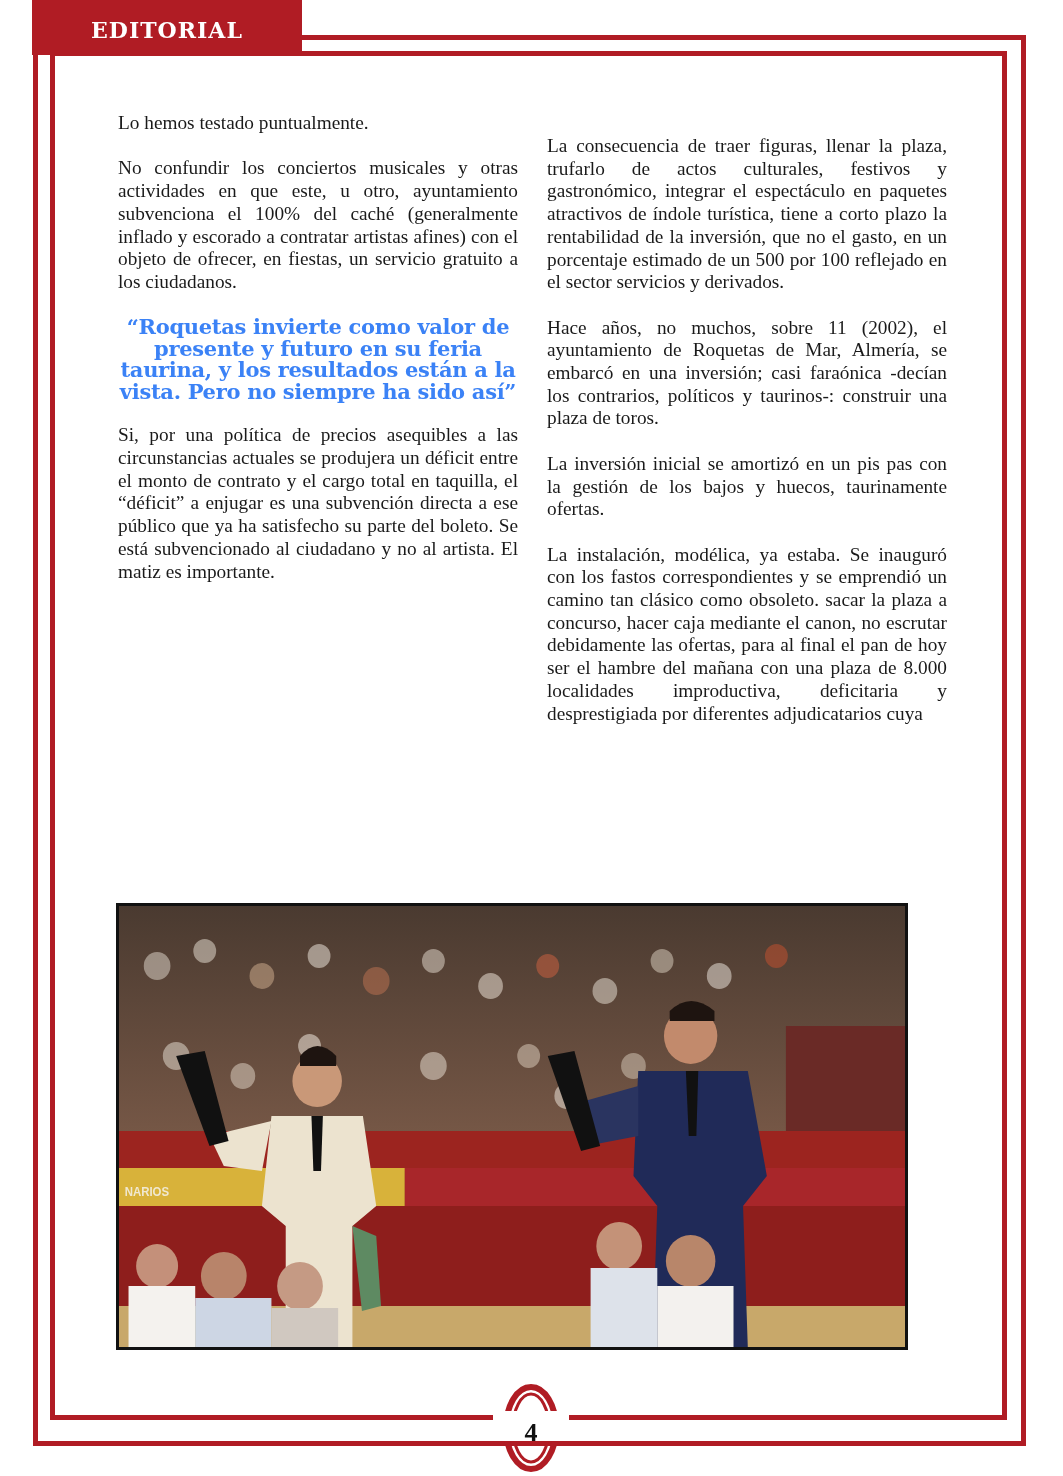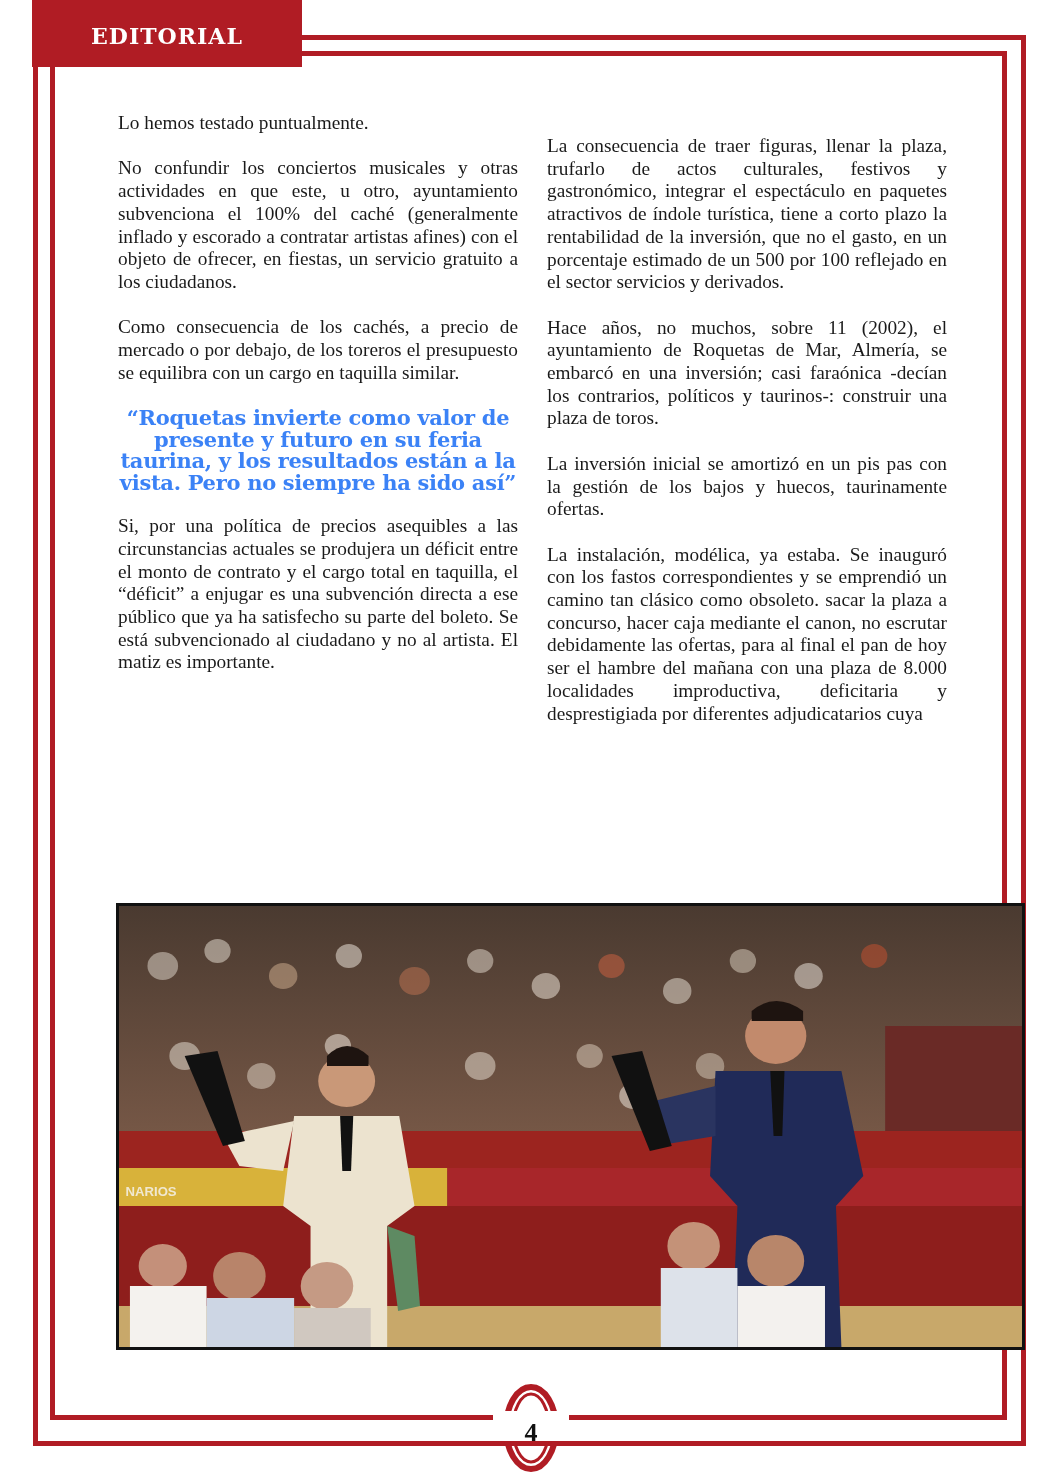--- a/index.html
+++ b/index.html
@@ -1,52 +1,51 @@
 <!DOCTYPE html>
 <html><head>
 <meta charset="utf-8">
 <style>
   html, body { margin: 0; padding: 0; background: #ffffff; }
   body { width: 1063px; height: 1476px; position: relative; overflow: hidden; }
   .frame { position: absolute; border: 5px solid #b01c24; box-sizing: border-box; }
   .outer { left: 33px; top: 35px; width: 993px; height: 1411px; }
   .inner { left: 50px; top: 51px; width: 957px; height: 1369px; }
-  .header-box { position: absolute; left: 32px; top: 0; width: 270px; height: 67px; background: #b01c24;
+  .header-box { position: absolute; left: 32px; top: 0; width: 270px; height: 55px; background: #b01c24;
     display: flex; align-items: center; justify-content: center; }
   .header-title { color: #fff; font-family: "DejaVu Serif", serif; font-weight: bold; font-size: 22px;
     letter-spacing: 1px; margin-top: 4px; }
   .col { position: absolute; top: 112px; width: 400px; font-family: "Liberation Serif", serif; font-size: 19.3px;
     line-height: 22.7px; color: #1a1a1a; text-align: justify; }
   .col p { margin: 0 0 22.7px 0; }
   .col-left { left: 118px; }
   .col-right { left: 547px; top: 135px; }
   .pull-quote { font-family: "DejaVu Serif", serif; font-weight: bold; font-size: 21px; line-height: 21.5px;
     text-align: center; color: #3b82f6; margin: 2px -4px 22px -4px !important; letter-spacing: -0.3px; }
-  .photo { position: absolute; left: 116px; top: 903px; width: 909px; height: 447px; box-sizing: border-box;
+  .photo { position: absolute; left: 116px; top: 903px; width: 792px; height: 447px; box-sizing: border-box;
     border: 3px solid #111; overflow: hidden; background: #6b2a24; text-align: center; }
   .photo svg { display: block; width: 100%; height: 100%; }
   .page-num-wrap { position: absolute; left: 483px; top: 1383px; width: 96px; height: 90px; }
   .page-num { position: absolute; left: 0; top: 0; width: 96px; height: 90px; display: flex; align-items: center;
     justify-content: center; font-family: "Liberation Serif", serif; font-weight: bold; font-size: 26px; color: #111;
     padding-top: 10px; box-sizing: border-box; }
 </style>
 </head>
 <body>
 
 <div class="frame outer"></div>
 <div class="frame inner"></div>
 
 <div class="header-box">
   <span class="header-title">EDITORIAL</span>
 </div>
 
 <div class="col col-left">
   <p>Lo hemos testado puntualmente.</p>
   <p>No confundir los conciertos musicales y otras actividades en que este, u otro, ayuntamiento subvenciona el 100% del caché (generalmente inflado y escorado a contratar artistas afines) con el objeto de ofrecer, en fiestas, un servicio gratuito a los ciudadanos.</p>
-  <p>Como consecuencia de los cachés, a precio de mercado o por debajo, de los toreros el presupuesto se equilibra con un cargo en taquilla similar.</p>
   <p class="pull-quote">“Roquetas invierte como valor de presente y futuro en su feria taurina, y los resultados están a la vista. Pero no siempre ha sido así”</p>
   <p>Si, por una política de precios asequibles a las circunstancias actuales se produjera un déficit entre el monto de contrato y el cargo total en taquilla, el “déficit” a enjugar es una subvención directa a ese público que ya ha satisfecho su parte del boleto. Se está subvencionado al ciudadano y no al artista. El matiz es importante.</p>
 </div>
 
 <div class="col col-right">
   <p>La consecuencia de traer figuras, llenar la plaza, trufarlo de actos culturales, festivos y gastronómico, integrar el espectáculo en paquetes atractivos de índole turística, tiene a corto plazo la rentabilidad de la inversión, que no el gasto, en un porcentaje estimado de un 500 por 100 reflejado en el sector servicios y derivados.</p>
   <p>Hace años, no muchos, sobre 11 (2002), el ayuntamiento de Roquetas de Mar, Almería, se embarcó en una inversión; casi faraónica -decían los contrarios, políticos y taurinos-: construir una plaza de toros.</p>
   <p>La inversión inicial se amortizó en un pis pas con la gestión de los bajos y huecos, taurinamente ofertas.</p>
   <p>La instalación, modélica, ya estaba. Se inauguró con los fastos correspondientes y se emprendió un camino tan clásico como obsoleto. sacar la plaza a concurso, hacer caja mediante el canon, no escrutar debidamente las ofertas, para al final el pan de hoy ser el hambre del mañana con una plaza de 8.000 localidades improductiva, deficitaria y desprestigiada por diferentes adjudicatarios cuya</p>
 </div>

